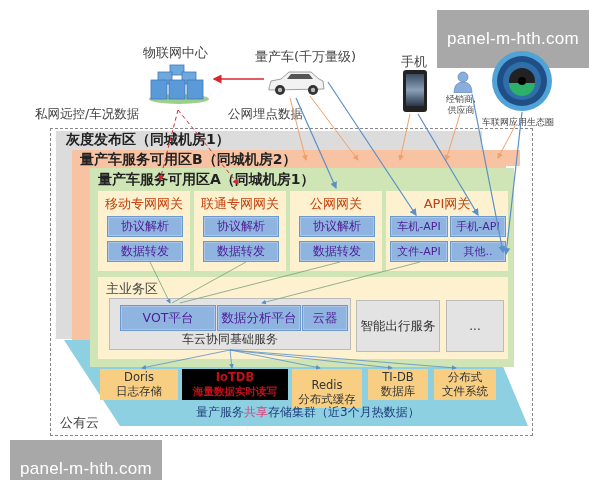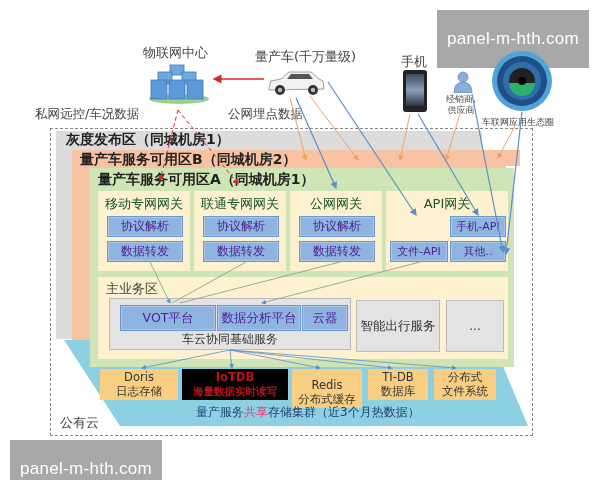--- a/index.html
+++ b/index.html
@@ -5,21 +5,21 @@
   html, body { margin:0; padding:0; }
   body { width:600px; height:480px; background:#ffffff; position:relative; overflow:hidden;
          font-family:"DejaVu Sans", "Liberation Sans", sans-serif; color:#333; }
   .abs { position:absolute; }
   .lbl { font-size:12px; color:#444; white-space:nowrap; }
   .watermark { background:#a8a8a8; color:#fff; font-family:"Liberation Sans", sans-serif; font-size:17px;
                padding:19px 10px; letter-spacing:0.3px; }
   .dash-box { border:1.5px dashed #888; }
   .zone-title { font-weight:bold; font-size:14px; color:#222; white-space:nowrap; }
   .gw { background:#fdf1cf; }
-  .gw-title { font-size:13px; text-align:center; color:#14532d; margin-top:4px; }
+  .gw-title { font-size:13px; text-align:center; color:#c2410c; margin-top:4px; }
   .chip { background:#8fb4e0; border:1px solid #6d98cc; color:#4c1d95; font-size:12px; text-align:center;
           box-shadow: inset 0 0 0 1px #a9c6ea; }
   .gray-box { background:#e3e3e3; border:1px solid #bbb; font-size:12px; color:#333; text-align:center; }
   .store { background:#f8cf82; font-size:11.5px; color:#333; text-align:center; line-height:14px; }
   .store.red { background:#000000; color:#c0101a;font-weight:bold; }
   svg.arrows { position:absolute; left:0; top:0; pointer-events:none; }
 </style>
 </head>
 <body>
 
@@ -106,20 +106,21 @@
   <div class="abs chip" style="left:9px; top:25px; width:74px; height:19px; line-height:19px;">协议解析</div>
   <div class="abs chip" style="left:9px; top:50px; width:74px; height:19px; line-height:19px;">数据转发</div>
 </div>
 <div class="abs gw" style="left:290px; top:191px; width:92px; height:80px;">
   <div class="gw-title">公网网关</div>
   <div class="abs chip" style="left:9px; top:25px; width:74px; height:19px; line-height:19px;">协议解析</div>
   <div class="abs chip" style="left:9px; top:50px; width:74px; height:19px; line-height:19px;">数据转发</div>
 </div>
 <div class="abs gw" style="left:386px; top:191px; width:122px; height:80px;">
   <div class="gw-title">API网关</div>
+  <div class="abs chip" style="left:4px; top:25px; width:56px; height:19px; line-height:19px; font-size:11px;">车机-API</div>
   <div class="abs chip" style="left:64px; top:25px; width:54px; height:19px; line-height:19px; font-size:11px;">手机-API</div>
   <div class="abs chip" style="left:4px; top:50px; width:56px; height:19px; line-height:19px; font-size:11px;">文件-API</div>
   <div class="abs chip" style="left:64px; top:50px; width:54px; height:19px; line-height:19px; font-size:11px;">其他..</div>
 </div>
 
 <div class="abs gw" style="left:98px; top:277px; width:410px; height:82px;"></div>
 <div class="abs lbl" style="left:106px; top:280px; font-size:13px;">主业务区</div>
 <div class="abs gray-box" style="left:109px; top:298px; width:240px; height:50px;">
   <div class="abs" style="left:0; width:240px; top:32px; font-size:12px;">车云协同基础服务</div>
 </div>

